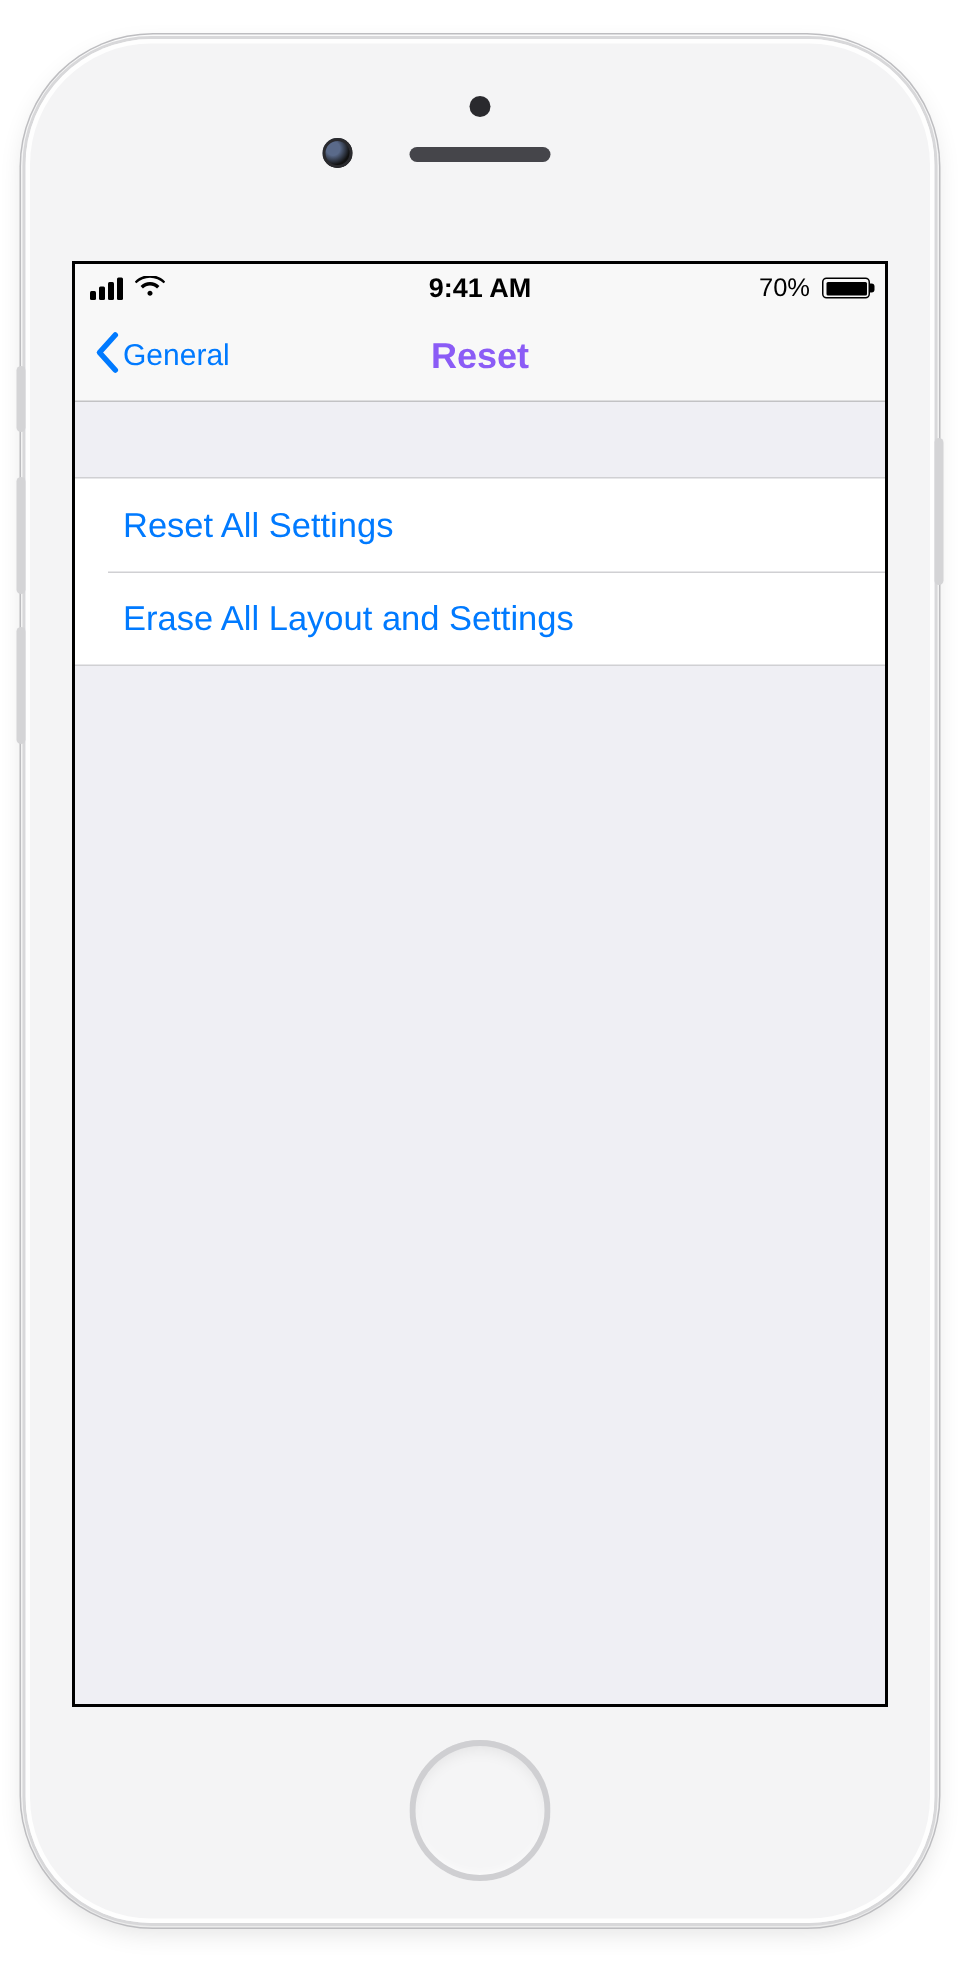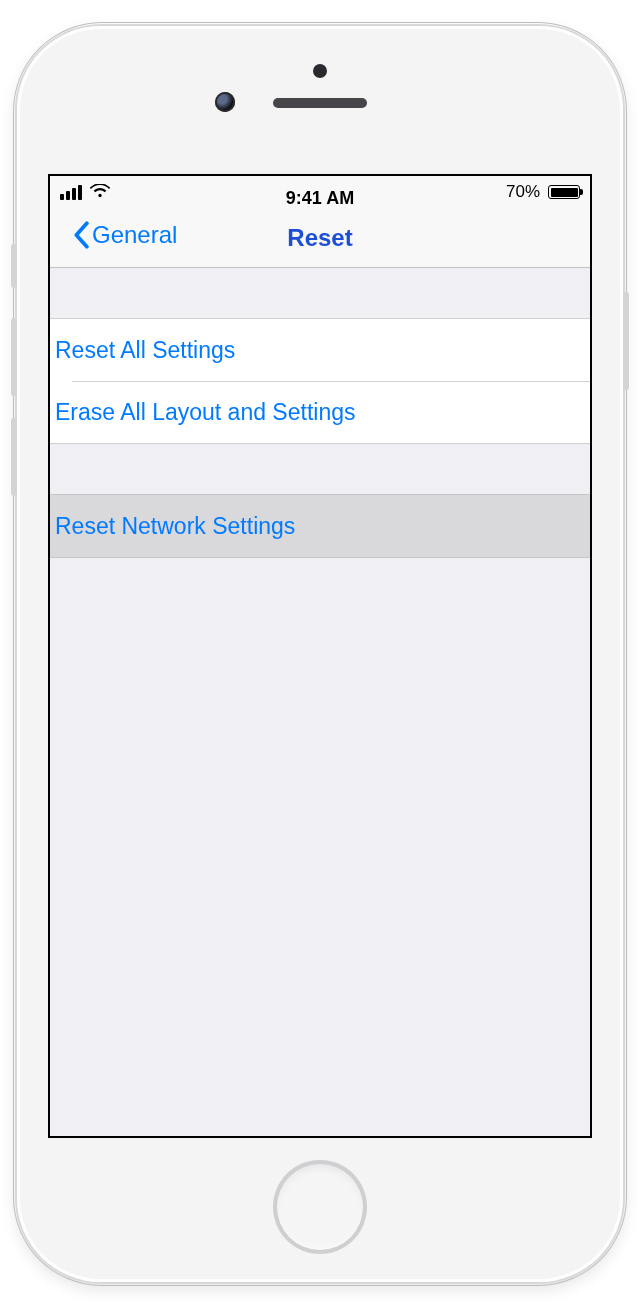--- a/index.html
+++ b/index.html
@@ -67,22 +67,22 @@
     width:540px; height:960px;
     background:#efeff4;
     outline: 2px solid #000;
     overflow:hidden;
   }
 
   
   .status {
     height:32px;
     background:#f8f8f8;
-    display:flex; justify-content:space-between;
-    padding:12px 10px;
+    display:flex; align-items:center; justify-content:space-between;
+    padding:0 10px;
     font-size:18px; font-weight:600; color:#000;
   }
   .status .left, .status .right { display:flex; align-items:center; gap:8px; }
   .status .time { position:absolute; left:0; right:0; text-align:center; font-size:18px; font-weight:600; }
 
   .sig { display:flex; align-items:flex-end; gap:2px; }
   .sig i { width:4px; background:#000; display:block; border-radius:1px; }
   .sig i:nth-child(1){height:6px} .sig i:nth-child(2){height:9px}
   .sig i:nth-child(3){height:12px} .sig i:nth-child(4){height:15px}
 
@@ -98,38 +98,38 @@
 
   
   .nav {
     position:relative;
     height:60px;
     background:#f8f8f8;
     border-bottom:1px solid #c2c2c4;
     display:flex; align-items:center;
   }
   .nav .back {
-    display:flex; align-items:flex-start; gap:2px;
-    color:#007aff; font-size:24px; padding-left:22px;
+    display:flex; align-items:center; gap:2px;
+    color:#007aff; font-size:20px; padding-left:12px;
     cursor:pointer;
   }
   .nav .title {
     position:absolute; left:0; right:0; text-align:center;
-    font-size:24px; font-weight:600; color:#1d4ed8;
+    font-size:24px; font-weight:600; color:#8b5cf6;
     pointer-events:none;
   }
 
   
   .content { }
   .gap { height:50px; }
   .group { background:#fff; border-top:1px solid #d0d0d3; border-bottom:1px solid #d0d0d3; }
   .row {
     height:62px;
     display:flex; align-items:center;
-    padding:0 5px;
+    padding:0 32px;
     font-size:23px;
     color:#007aff;
     cursor:pointer;
   }
 
   .row.highlight {
     background:#d9d9db;
   }
   .group.mid { border-top:1px solid #c6c6c8; border-bottom:1px solid #c6c6c8; }
 
@@ -202,25 +202,20 @@
         </div>
         <div class="row-wrap">
           <div class="row">
             <span>Erase All Layout and Settings</span>
           </div>
         </div>
       </div>
 
       <div class="gap"></div>
 
-      <div class="group mid">
-        <div class="row highlight">
-          <span>Reset Network Settings</span>
-        </div>
-      </div>
 
       <div class="gap"></div>
 
     </div>
 
   </div>
 
   <div class="home"></div>
 </div>
 

